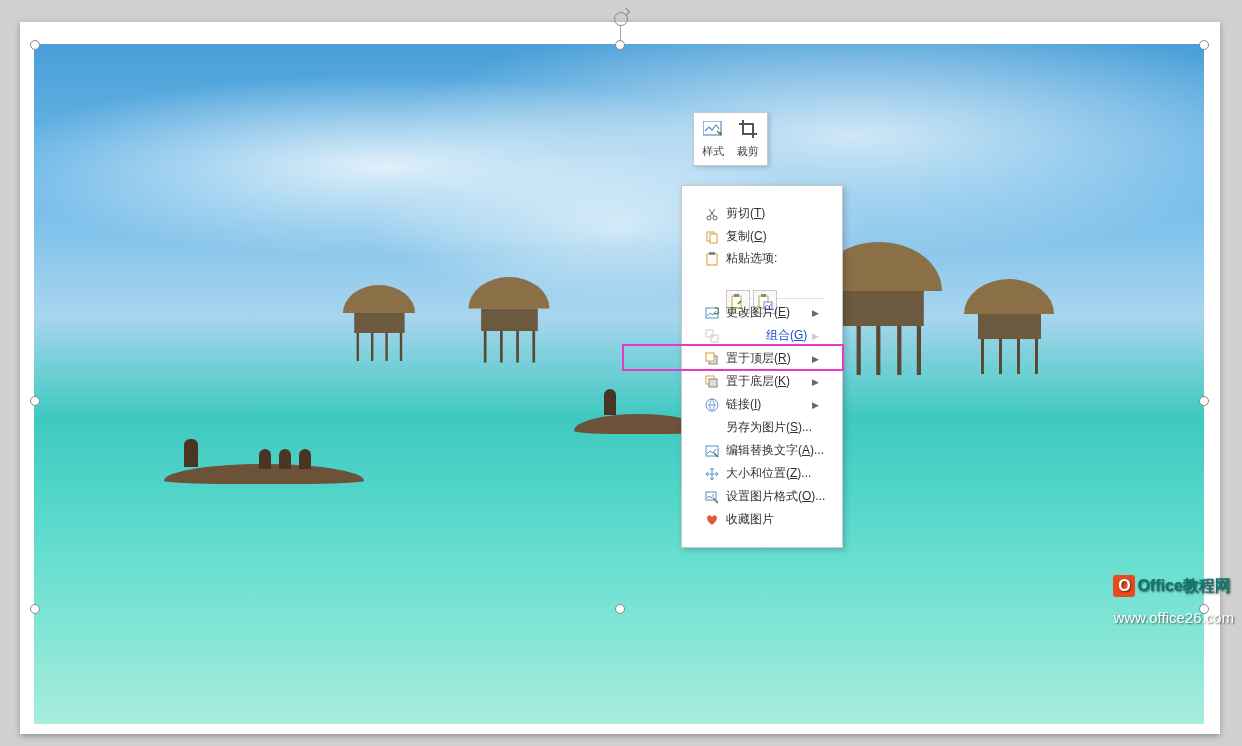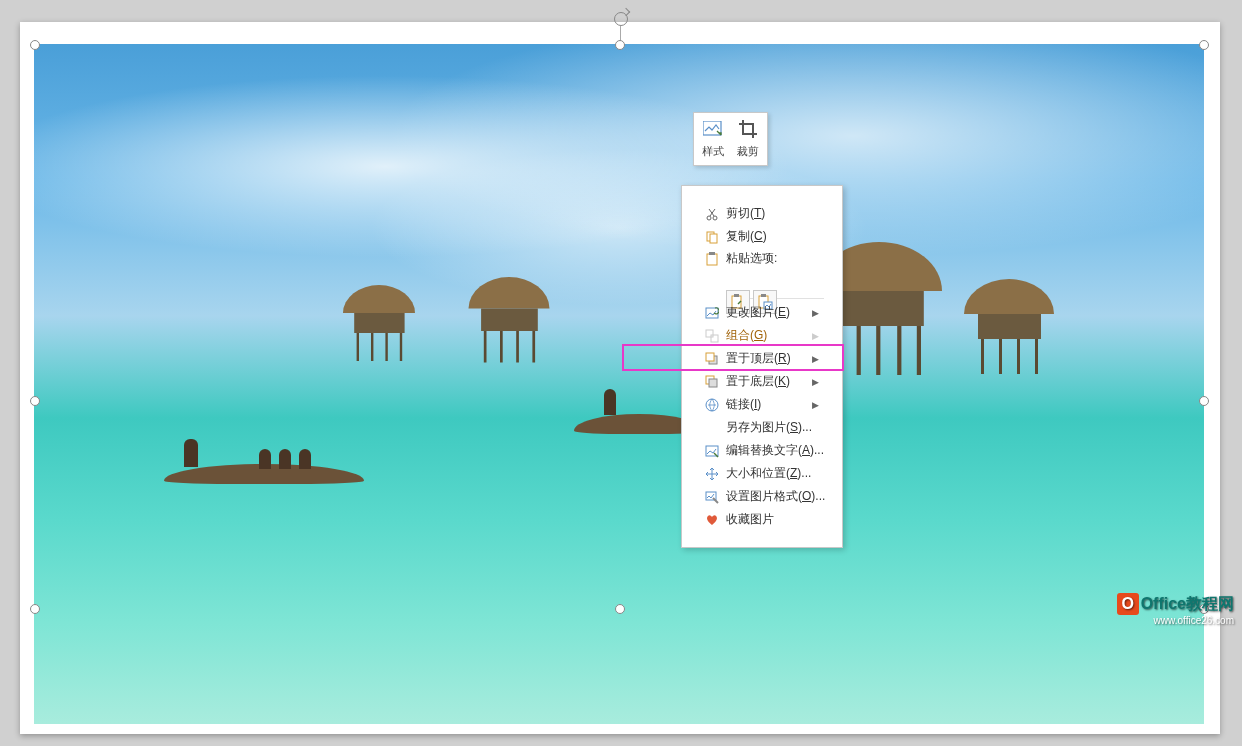--- a/index.html
+++ b/index.html
@@ -40,36 +40,36 @@
 .mini-toolbar { position: absolute; top: 112px; left: 693px; width: 75px; height: 54px; background: #fff; border: 1px solid #c8c8c8; box-shadow: 2px 2px 4px rgba(0,0,0,0.15); display: flex; padding: 4px; gap: 4px; }
 .mini-btn { flex: 1; display: flex; flex-direction: column; align-items: center; justify-content: space-between; cursor: pointer; padding: 2px; }
 .mini-btn .ico { width: 20px; height: 20px; display: flex; align-items: center; justify-content: center; }
 .mini-btn .lbl { font-size: 11px; color: #444; }
 
 .context-menu { position: absolute; top: 185px; left: 681px; width: 162px; background: #fff; border: 1px solid #c8c8c8; box-shadow: 2px 2px 6px rgba(0,0,0,0.2); padding: 16px; }
 .menu-item { display: flex; align-items: center; height: 23px; position: relative; cursor: pointer; }
 .menu-item.disabled { color: #b0b0b0; cursor: default; }
 .menu-item .mico { width: 28px; display: flex; align-items: center; justify-content: center; }
 .menu-item .mlbl { flex: 1; font-size: 12px; color: #333; }
-.menu-item.disabled .mlbl { color: #a16207; }
+.menu-item.disabled .mlbl { color: #1d4ed8; margin-left: 40px; }
 .menu-item .arrow { width: 14px; font-size: 9px; color: #666; }
 .menu-item.disabled .arrow { color: #ccc; }
 .menu-sep { height: 1px; background: #e1e1e1; margin: 2px 2px 2px 30px; }
 .menu-item.paste-opts { height: 48px; align-items: flex-start; padding-top: 2px; }
 .menu-item.paste-opts .mico { align-self: flex-start; padding-top: 2px; }
 .paste-body { flex: 1; display: flex; flex-direction: column; gap: 21px; justify-content: space-between; }
 .paste-buttons { display: flex; gap: 3px; margin-top: 2px; }
 .paste-btn { width: 24px; height: 24px; border: 1px solid #c8c8c8; background: #f8f8f8; display: flex; align-items: center; justify-content: center; cursor: pointer; }
 
 .highlight-box { position: absolute; top: 344px; left: 622px; width: 222px; height: 27px; border: 2px solid #e838c8; pointer-events: none; }
 
 .watermark { position: absolute; bottom: 6px; right: 8px; font-size: 16px; font-weight: bold; color: #fff; text-shadow: 1px 1px 2px rgba(0,0,0,0.6); }
 .watermark .o-badge { display: inline-block; width: 22px; height: 22px; background: #e74a1c; color: #fff; text-align: center; line-height: 22px; border-radius: 3px; margin-right: 2px; }
 .watermark .main { color: #0f766e; }
-.watermark .sub { display: block; font-size: 10px; color: #fff; text-align: right; font-weight: normal; }
+.watermark .sub { display: block; font-size: 15px; color: #fff; text-align: right; font-weight: normal; margin-top: 12px; }
 u { text-decoration: underline; }
 </style>
 </head>
 <body>
 
 <div class="canvas-area">
   <div class="slide-frame"></div>
 
   <div class="image-selected">
     <div class="scenic">

